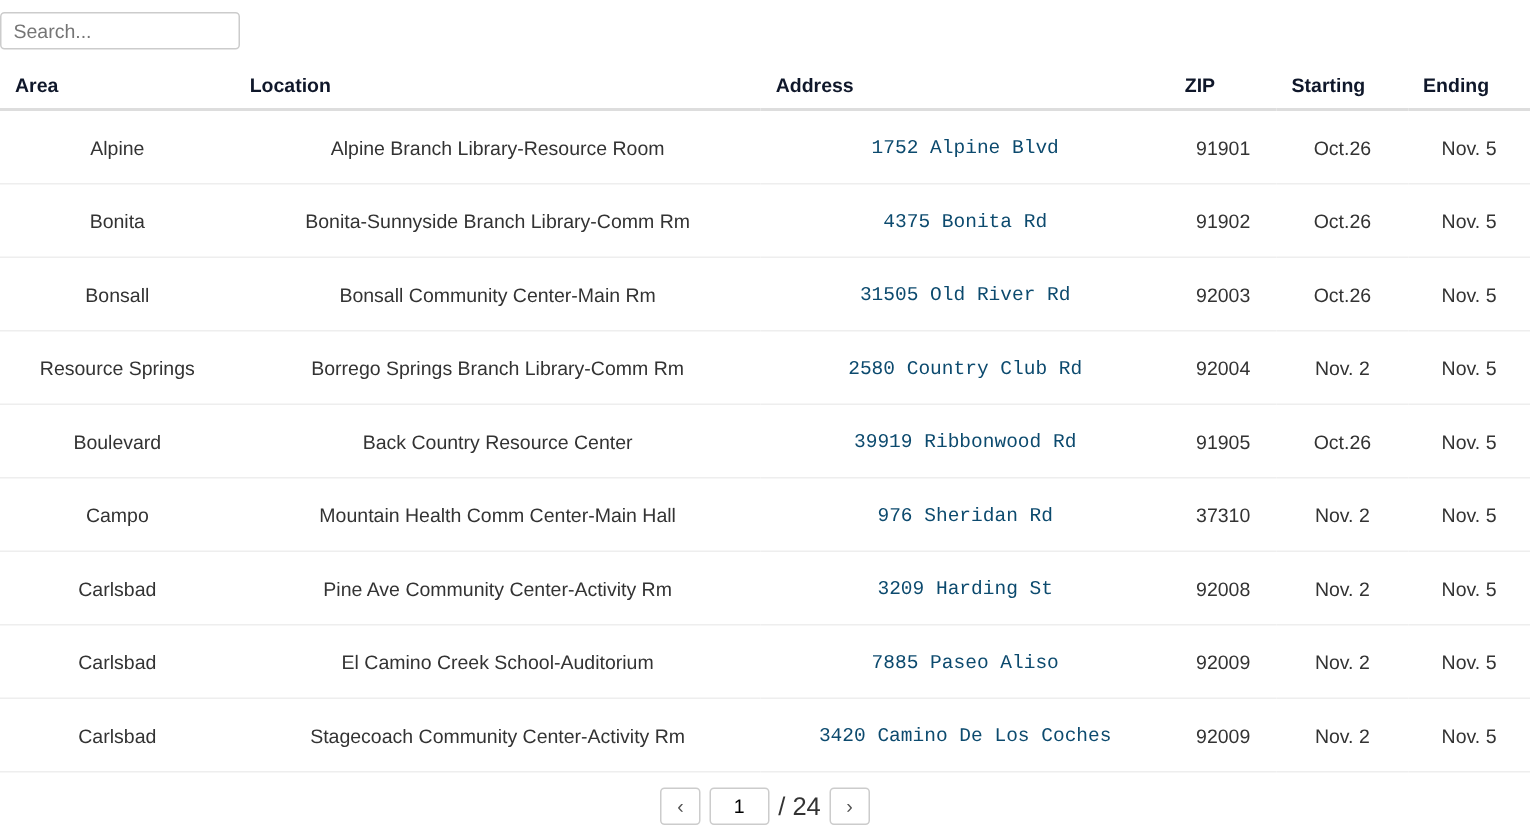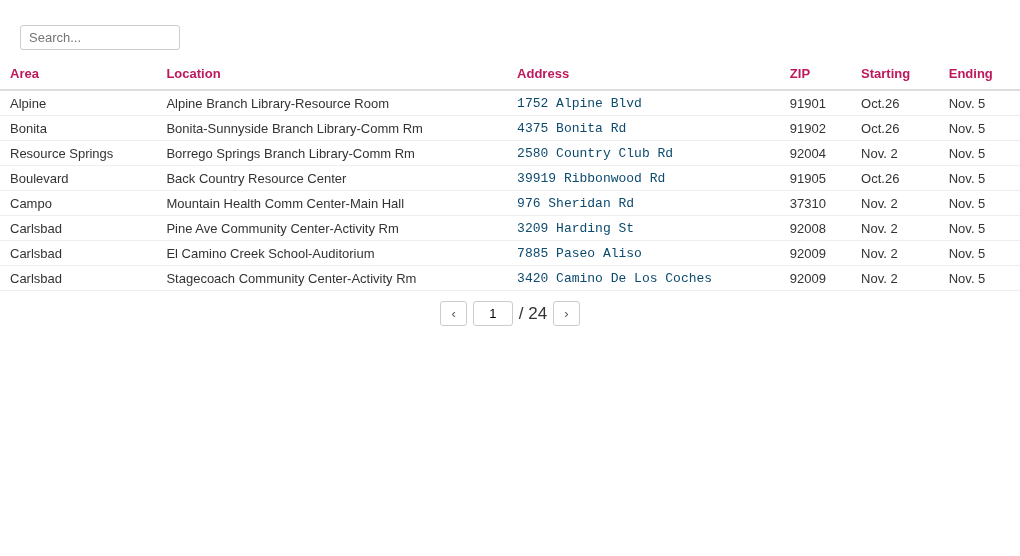--- a/index.html
+++ b/index.html
@@ -3,52 +3,52 @@
   <meta charset="utf-8">
   <style>
     * { box-sizing: border-box; margin: 0; padding: 0; }
     body {
       font-family: Arial, sans-serif;
       font-size: 13px;
       background: #fff;
       color: #333;
     }
     .search-container {
-      padding: 8px 20px;
-      margin-top: 17px;
+      padding: 8px 0;
     }
     .search-input {
       width: 160px;
       padding: 4px 8px;
       border: 1px solid #ccc;
       border-radius: 3px;
       font-size: 13px;
       color: #999;
     }
     table {
       width: 100%;
       border-collapse: collapse;
     }
     thead tr {
       border-bottom: 2px solid #ddd;
     }
     thead th {
       text-align: left;
       padding: 8px 10px;
       font-weight: bold;
-      color: #be185d;
+      color: #0f172a;
       font-size: 13px;
     }
     tbody tr {
       border-bottom: 1px solid #eee;
     }
     tbody td {
-      padding: 4px 10px;
+      padding: 16px 10px;
       font-size: 13px;
       vertical-align: middle;
+      text-align: center;
     }
     .link {
       color: #0c4a6e;
       text-decoration: none;
       font-family: Liberation Mono, monospace;
     }
     .pagination {
       display: flex;
       align-items: center;
       justify-content: center;
@@ -106,20 +106,28 @@
       </tr>
       <tr>
         <td>Bonita</td>
         <td>Bonita-Sunnyside Branch Library-Comm Rm</td>
         <td><a class="link" href="#">4375 Bonita Rd</a></td>
         <td>91902</td>
         <td>Oct.26</td>
         <td>Nov. 5</td>
       </tr>
       <tr>
+        <td>Bonsall</td>
+        <td>Bonsall Community Center-Main Rm</td>
+        <td><a class="link" href="#">31505 Old River Rd</a></td>
+        <td>92003</td>
+        <td>Oct.26</td>
+        <td>Nov. 5</td>
+      </tr>
+      <tr>
         <td>Resource Springs</td>
         <td>Borrego Springs Branch Library-Comm Rm</td>
         <td><a class="link" href="#">2580 Country Club Rd</a></td>
         <td>92004</td>
         <td>Nov. 2</td>
         <td>Nov. 5</td>
       </tr>
       <tr>
         <td>Boulevard</td>
         <td>Back Country Resource Center</td>

